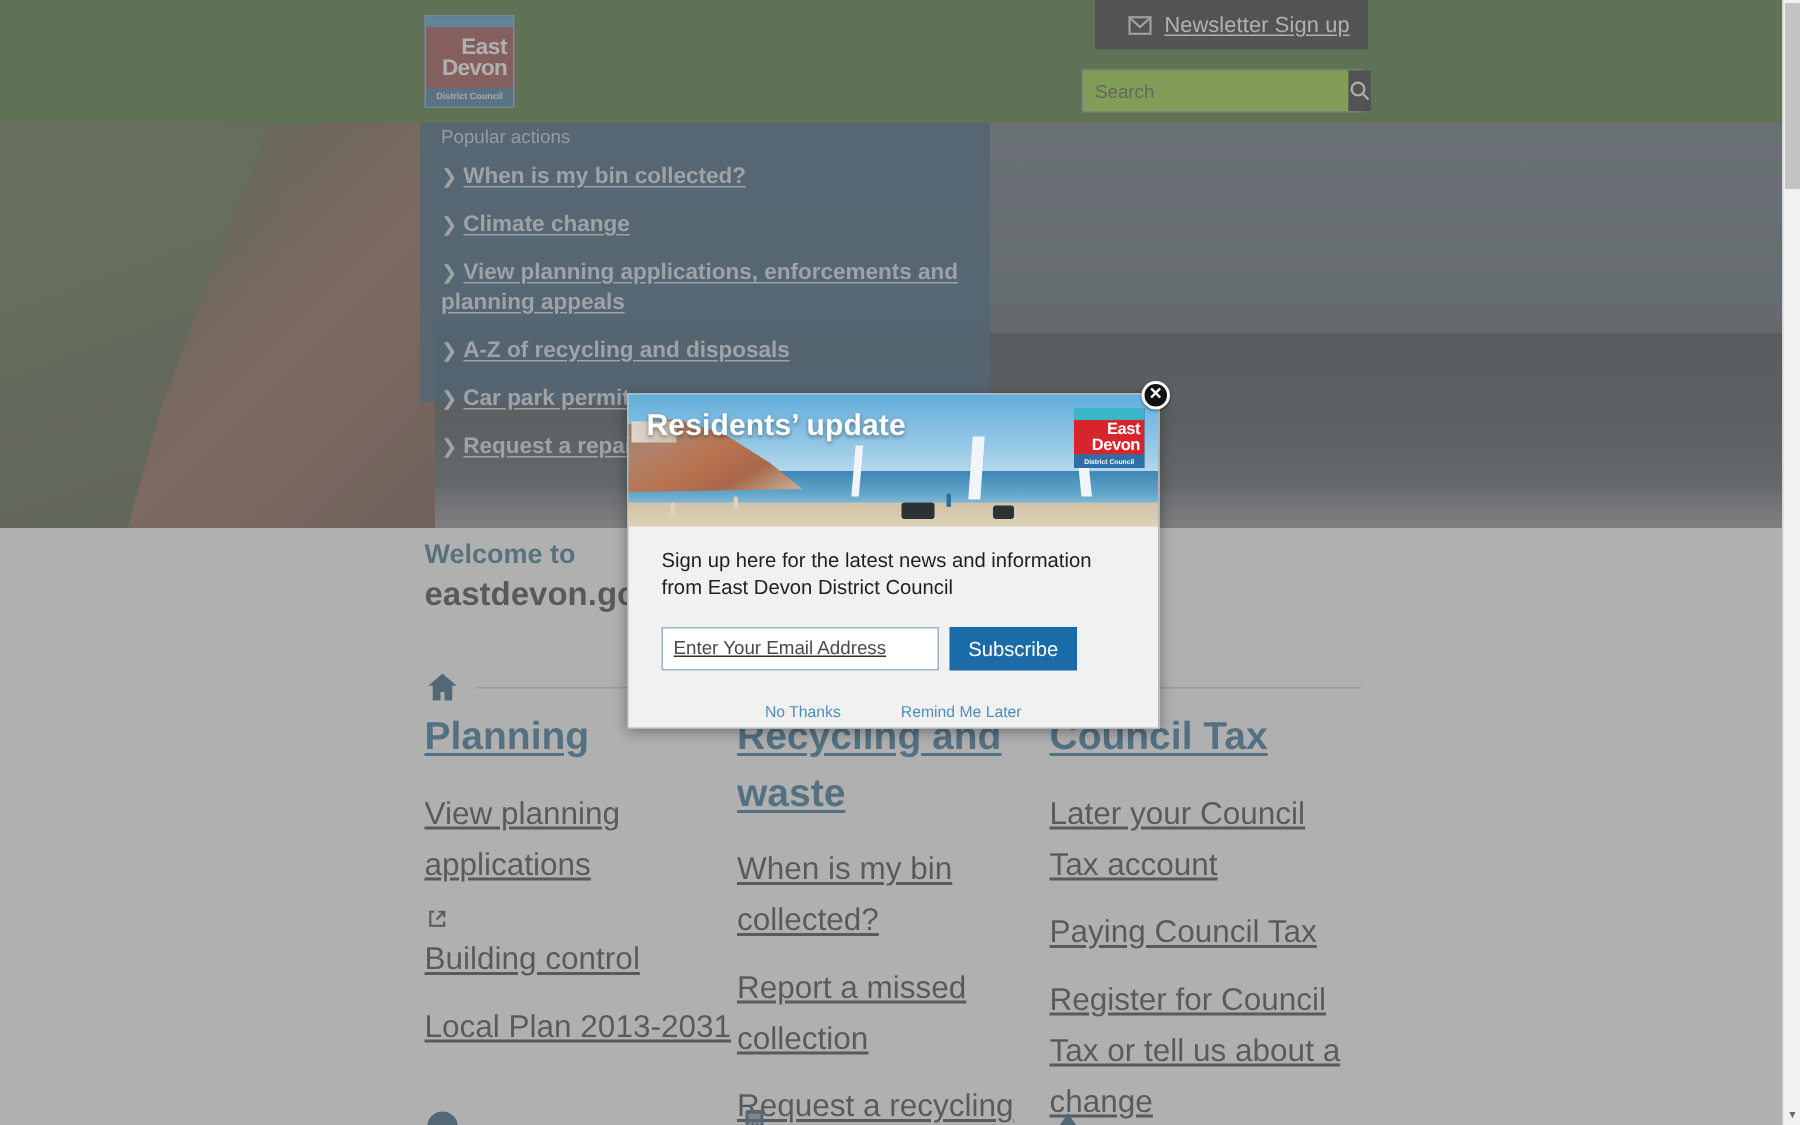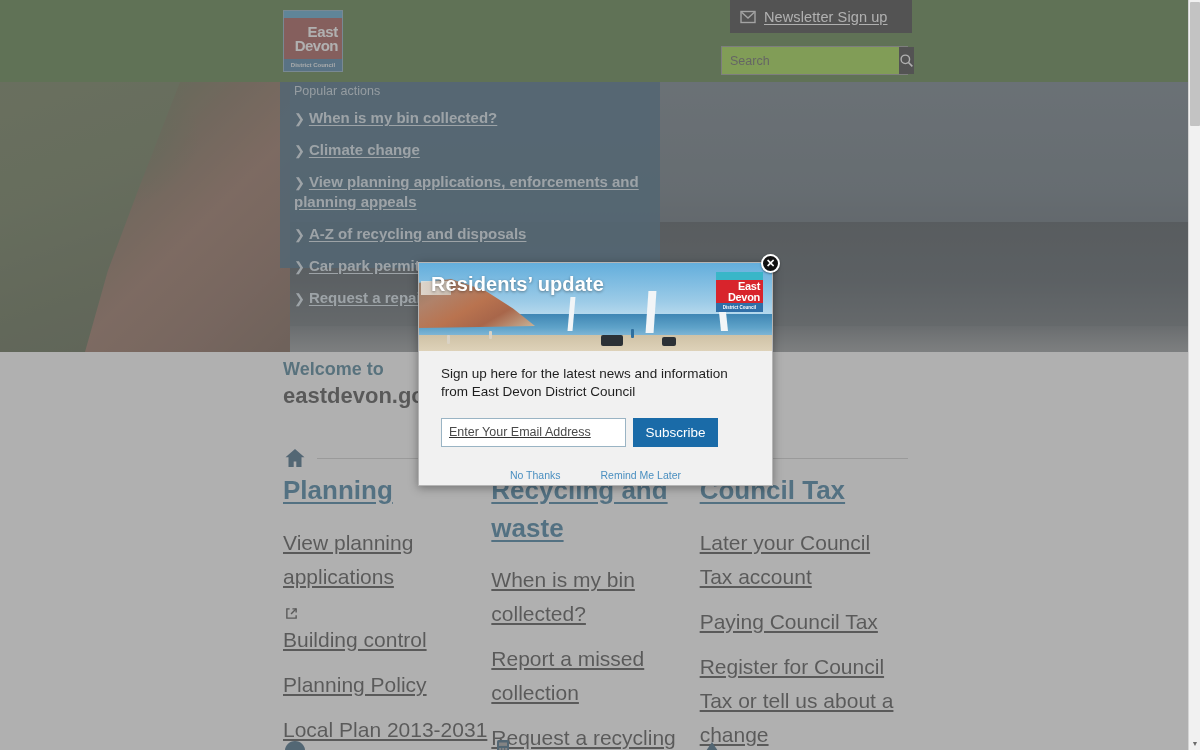--- a/index.html
+++ b/index.html
@@ -34,20 +34,21 @@
   .logo-mid span:nth-child(2) { font-size: 15px; letter-spacing: -0.5px; }
   .logo-bot {
     height: 12px; background: #1b5e8c; color: #e8eef2;
     font-size: 6px; font-weight: bold; text-align: center; line-height: 12px;
   }
 
   .newsletter-bar {
     position: absolute; left: 730px; top: 0; width: 182px; height: 33px;
     background: #0b0b0b; display: flex; align-items: center; gap: 8px;
     padding-left: 10px;
+    justify-content: center;
   }
   .env-icon { width: 16px; height: 14px; position: relative; flex: none; }
   .newsletter-link {
     color: #fff; font-size: 14.5px; text-decoration: underline;
     text-underline-offset: 2px; letter-spacing: .1px;
   }
 
   .searchwrap {
     position: absolute; left: 721px; top: 46px;
     width: 187px; height: 29px; display: flex;
@@ -309,21 +310,20 @@
             <span class="col-rule"></span>
           </div>
           <a class="col-title">Planning</a>
           <div class="col-links">
             <div><a>View planning applications</a><span class="ext-icon"><svg viewBox="0 0 14 14" width="13" height="13" fill="none" stroke="#1d1d1d" stroke-width="1.5">
                     <path d="M5 2 H2 V12 H12 V9"></path>
                     <path d="M8 2 H12 V6"></path>
                     <path d="M12 2 L6.5 7.5"></path>
                   </svg></span></div>
             <div><a>Building control</a></div>
-            <div><a>Planning Policy</a></div>
             <div><a>Local Plan 2013-2031</a></div>
           </div>
         </div>
 
         <div class="col">
           <div class="col-head">
             <span class="col-icon">
               <svg viewBox="0 0 24 24" width="24" height="24" fill="currentColor">
                 <rect x="5" y="6" width="14" height="15" rx="1.5"></rect>
                 <rect x="4" y="3" width="16" height="3" rx="1"></rect>

